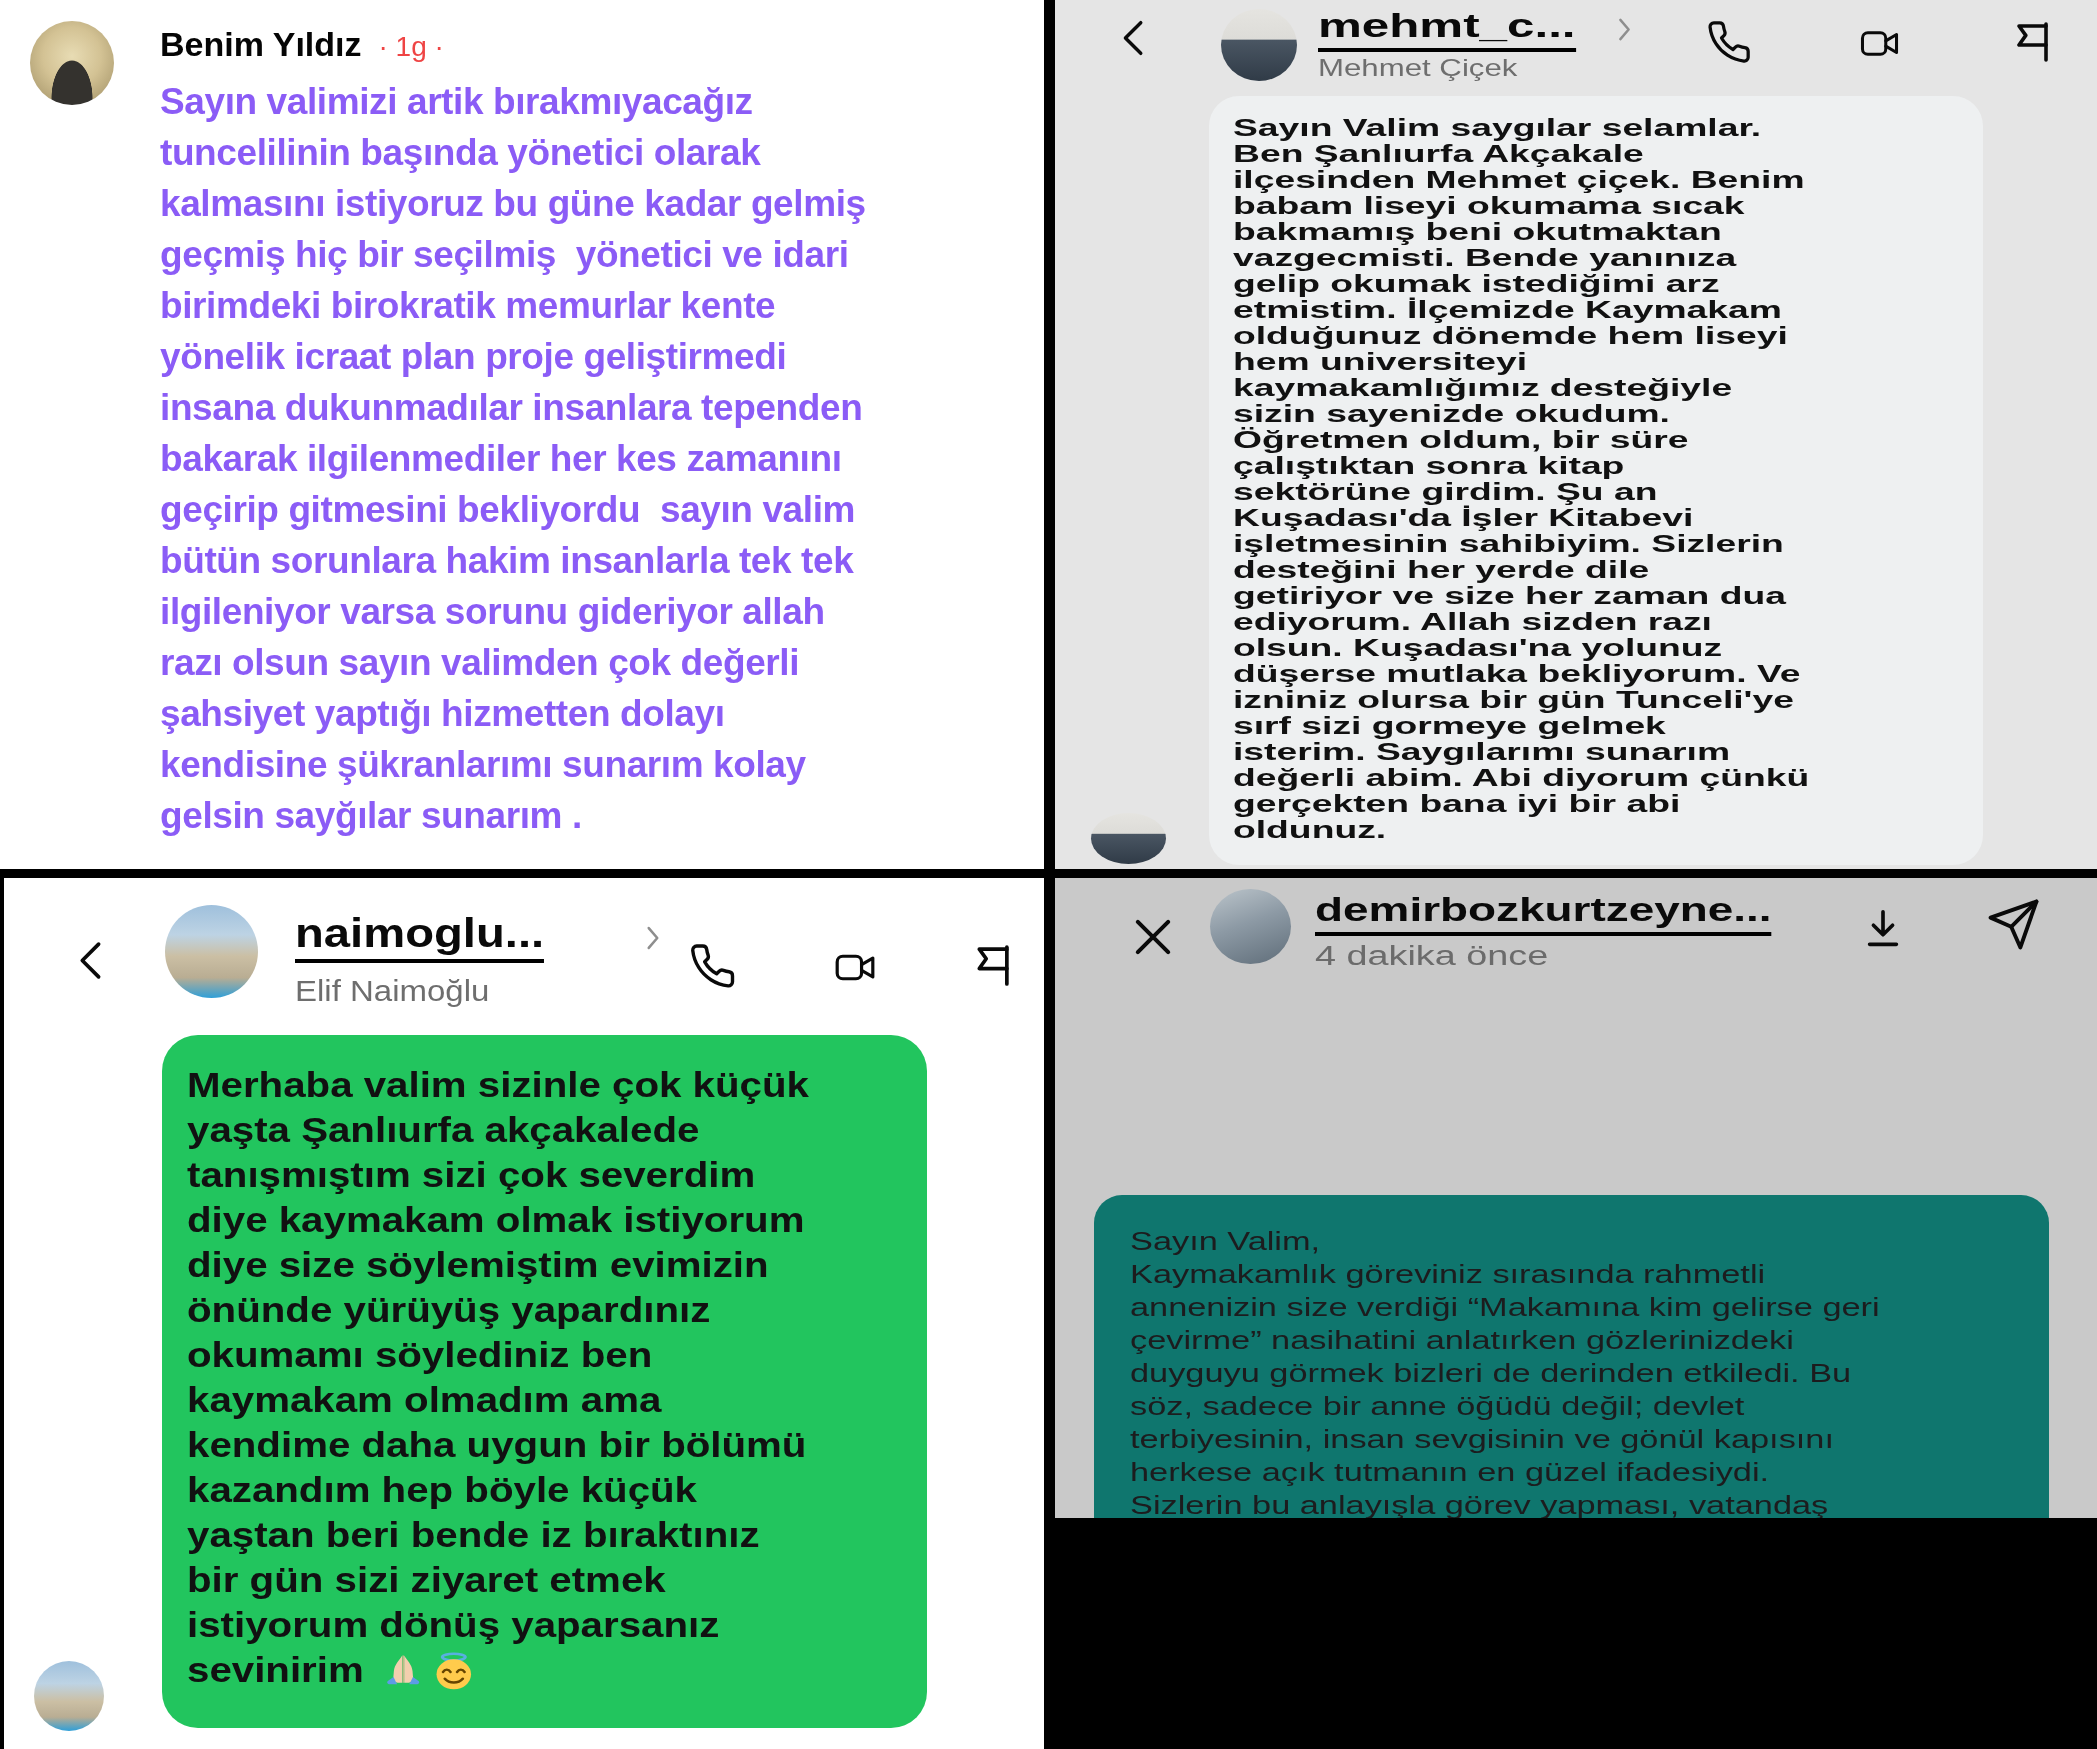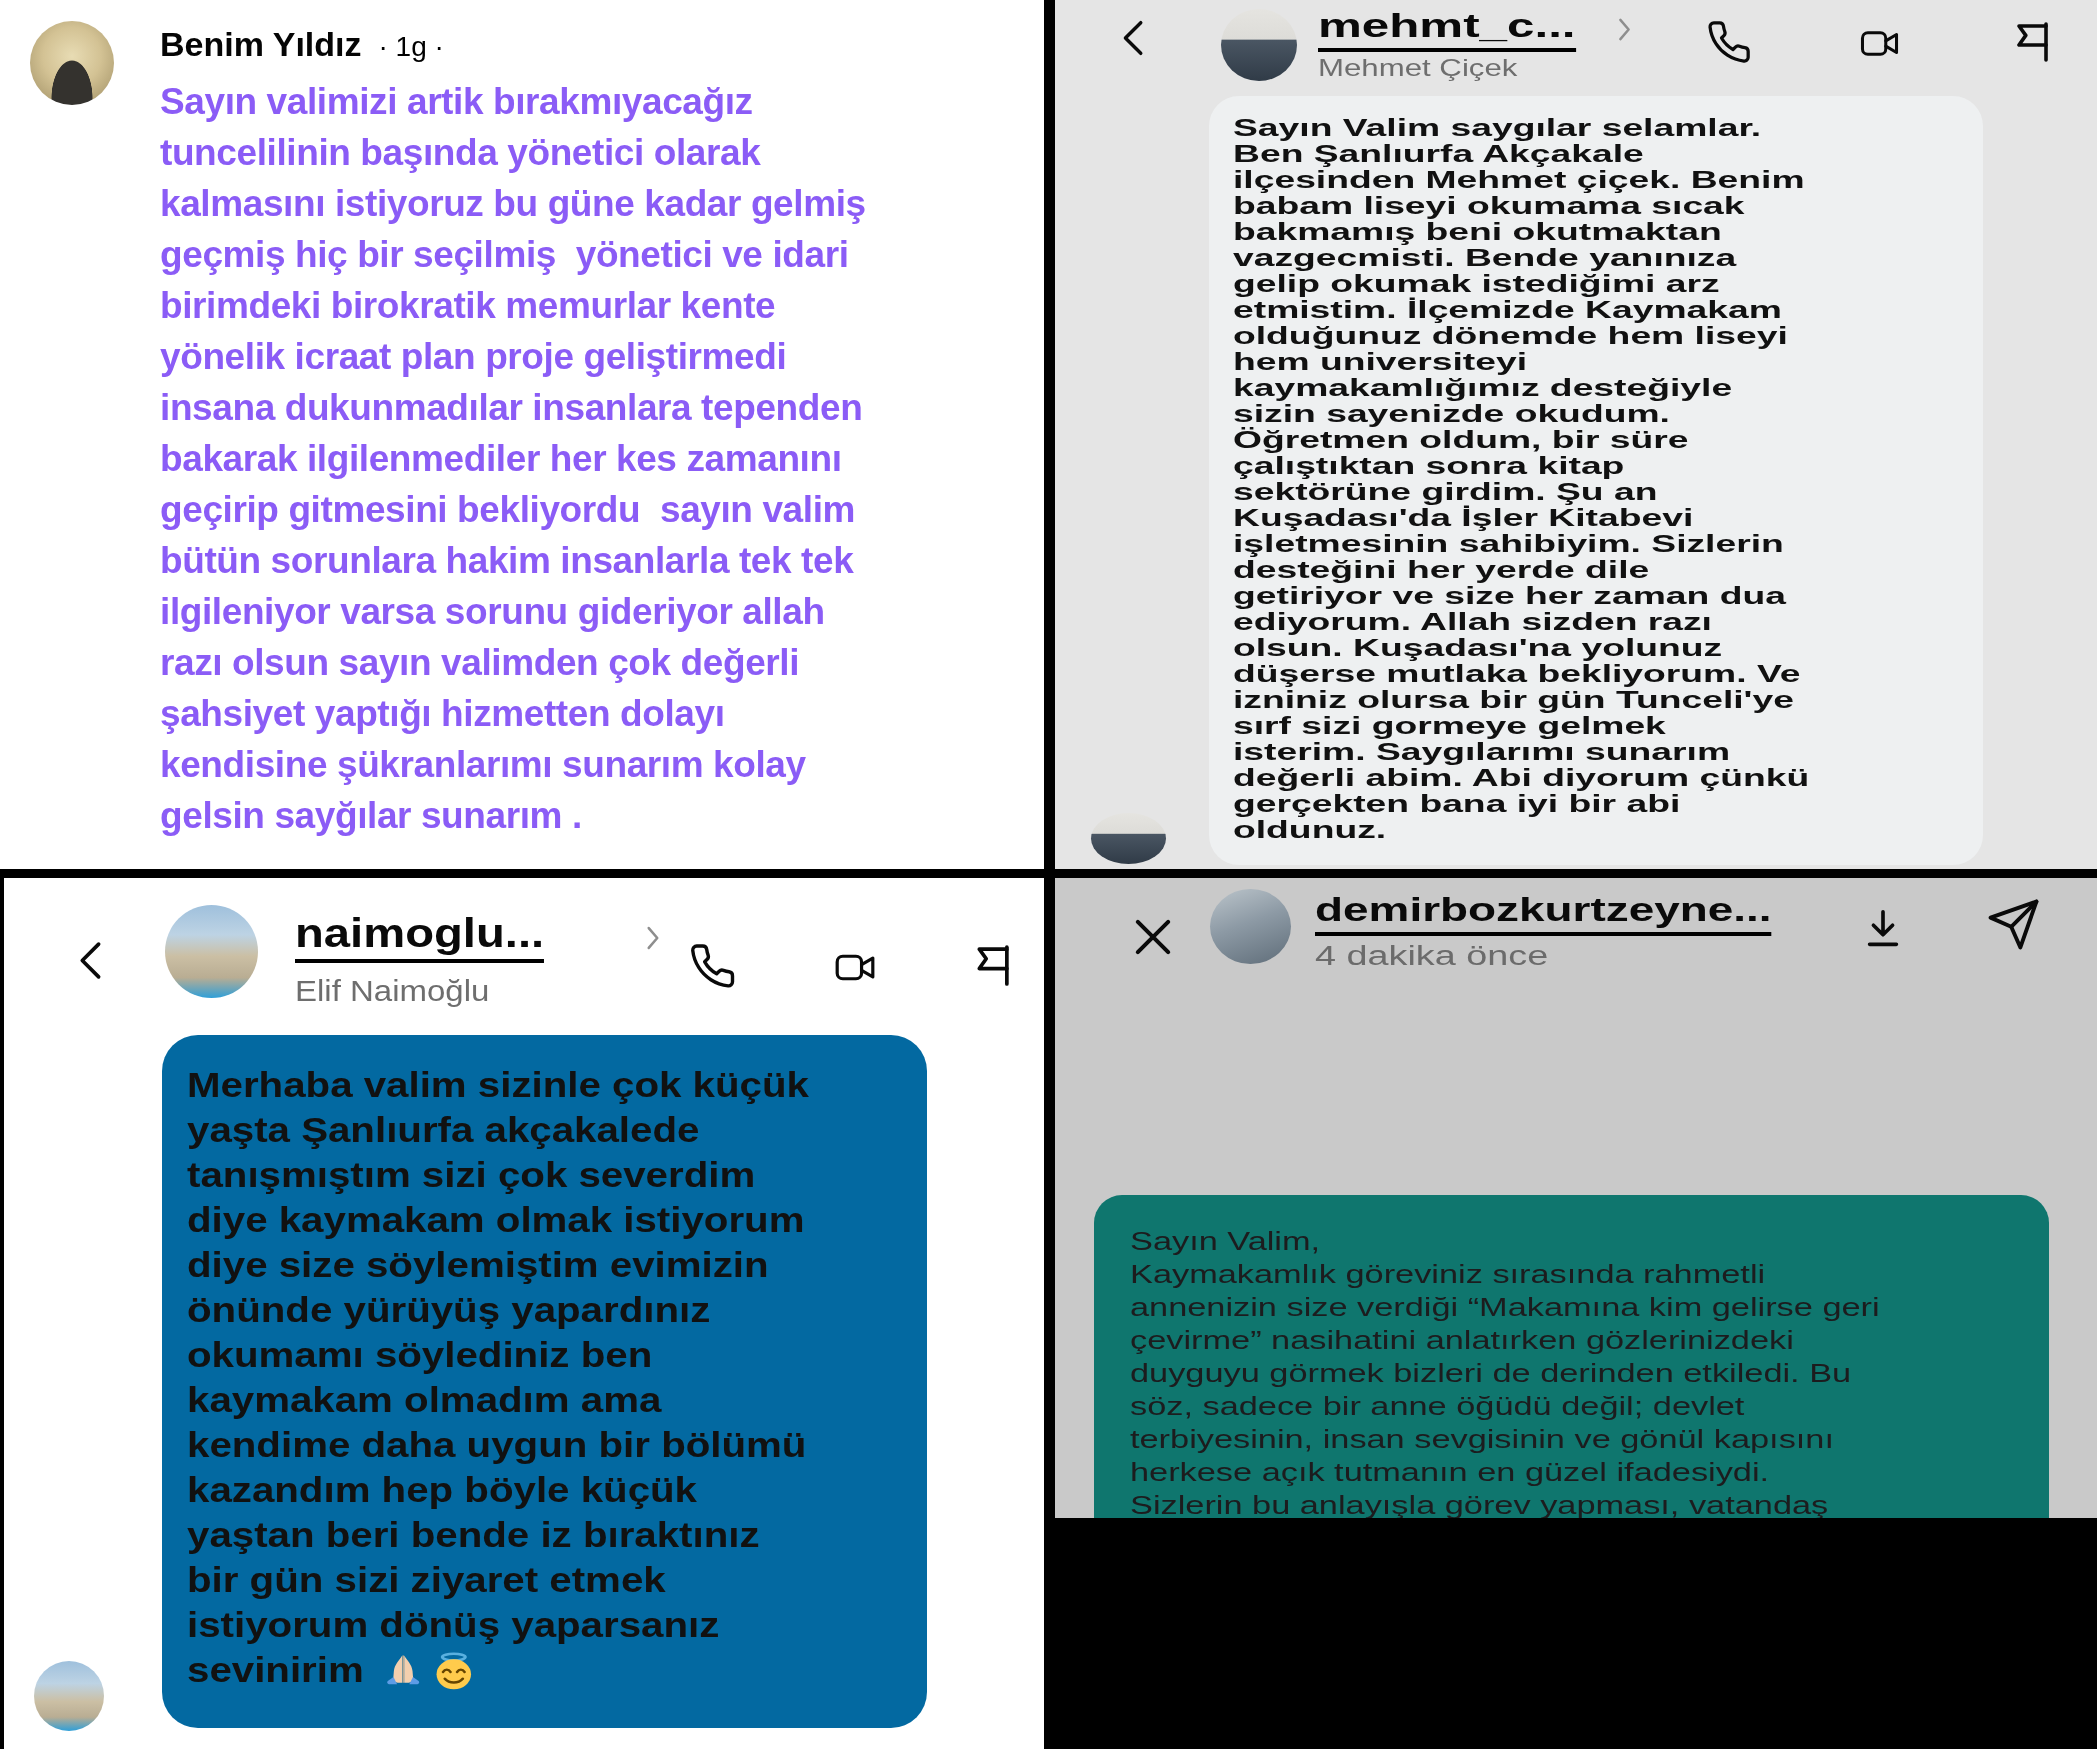--- a/index.html
+++ b/index.html
@@ -15,21 +15,21 @@
   .abs{position:absolute;}
   .pre{white-space:pre;}
   .stretch{transform-origin:0 0;display:inline-block;}
 
   
   .fb-avatar{left:30px;top:21px;width:84px;height:84px;border-radius:50%;
     background:radial-gradient(ellipse at 50% 92%, #34322e 0 34%, transparent 35%),
                radial-gradient(circle at 50% 42%, #e8dcb4 0%, #d3c294 45%, #9b8b60 100%);}
   .fb-head{left:160px;top:25.4px;font-size:34px;color:#050505;}
   .fb-name{font-weight:700;}
-  .fb-time{font-weight:400;font-size:28px;color:#000000;margin-left:7.5px;}
+  .fb-time{font-weight:400;font-size:28px;color:#ef4444;margin-left:7.5px;}
   .fb-body{left:160px;top:76px;font-size:37px;line-height:51px;font-weight:700;color:#8b5cf6;letter-spacing:-0.4px;}
 
   
   .ig-user{font-weight:700;color:#0a0a0a;border-bottom:4.5px solid #000;padding-bottom:3px;}
   .ig-sub{color:#6e6e6e;font-weight:400;}
   .icon{position:absolute;}
   .icon svg{display:block;}
 
   
   .bubble{position:absolute;background:#eef0f1;border-radius:33px;}
@@ -43,21 +43,21 @@
   #tr-bubble{left:154px;top:96px;width:774px;height:769px;border-radius:30px;}
   #tr-msg{left:24px;top:19.4px;font-size:23px;line-height:26px;font-weight:700;transform:scaleX(1.62);}
   #tr-mini{left:36px;top:813px;width:75px;height:51px;border-radius:50%;
     background:linear-gradient(180deg,#e5e4e0 0%,#dddcd8 40%,#4a5663 41%,#303b47 100%);}
 
   
   #bl-avatar{left:161px;top:27px;width:93px;height:93px;border-radius:50%;
     background:linear-gradient(180deg,#9fc0dc 0%,#bdd3e4 32%,#cbbfa4 55%,#b9ad93 78%,#2f9fd8 100%);}
   #bl-user{left:291px;top:33px;font-size:40px;transform:scaleX(1.18);}
   #bl-sub{left:291px;top:96px;font-size:30px;transform:scaleX(1.1);transform-origin:0 0;display:inline-block;}
-  #bl-bubble{left:158px;top:157px;width:765px;height:693px;border-radius:36px;background:#0369a1;}
+  #bl-bubble{left:158px;top:157px;width:765px;height:693px;border-radius:36px;background:#22c55e;}
   #bl-msg{left:25.4px;top:27px;font-size:35px;line-height:45px;font-weight:700;transform:scaleX(1.15);}
   #bl-mini{left:30px;top:783px;width:70px;height:70px;border-radius:50%;
     background:linear-gradient(180deg,#9fc0dc 0%,#bdd3e4 32%,#cbbfa4 58%,#b9ad93 80%,#2f9fd8 100%);}
   .emoji{vertical-align:-9px;margin-left:4.5px;}
 
   
   #br-avatar{left:155px;top:10.5px;width:81px;height:75px;border-radius:50%;
     background:linear-gradient(160deg,#bcc5cb 0%,#8d9aa5 45%,#5f6d79 100%);}
   #br-user{left:260px;top:12px;font-size:34px;transform:scaleX(1.35);}
   #br-time{left:260px;top:63px;font-size:27px;color:#6b6b6b;transform:scaleX(1.4);transform-origin:0 0;display:inline-block;}

